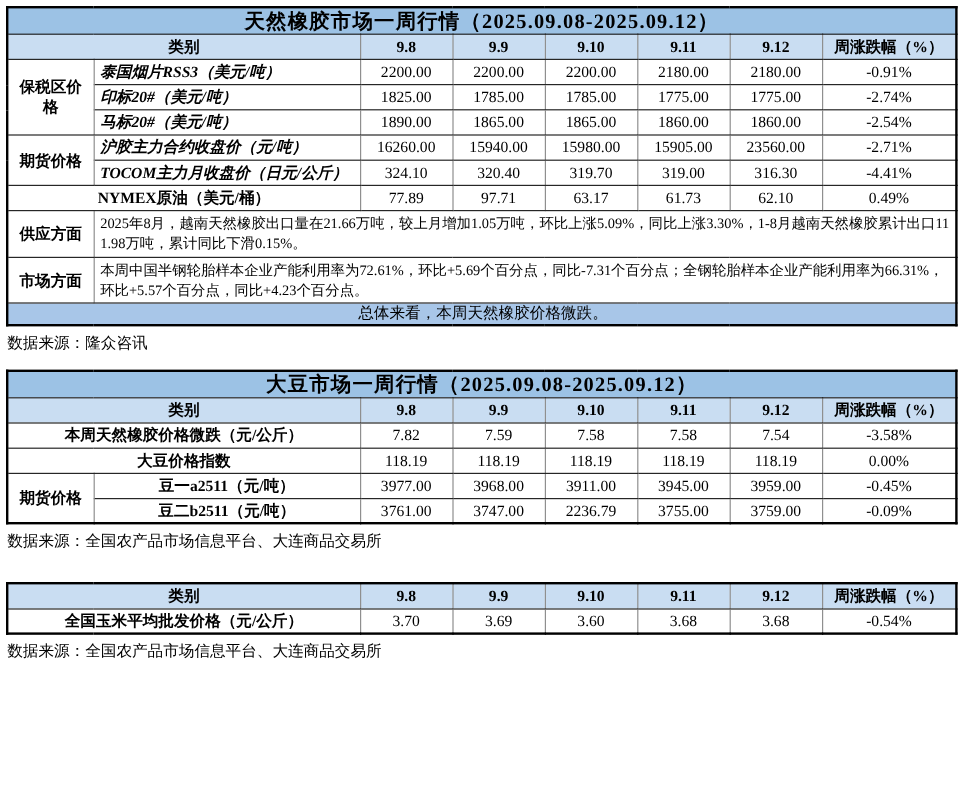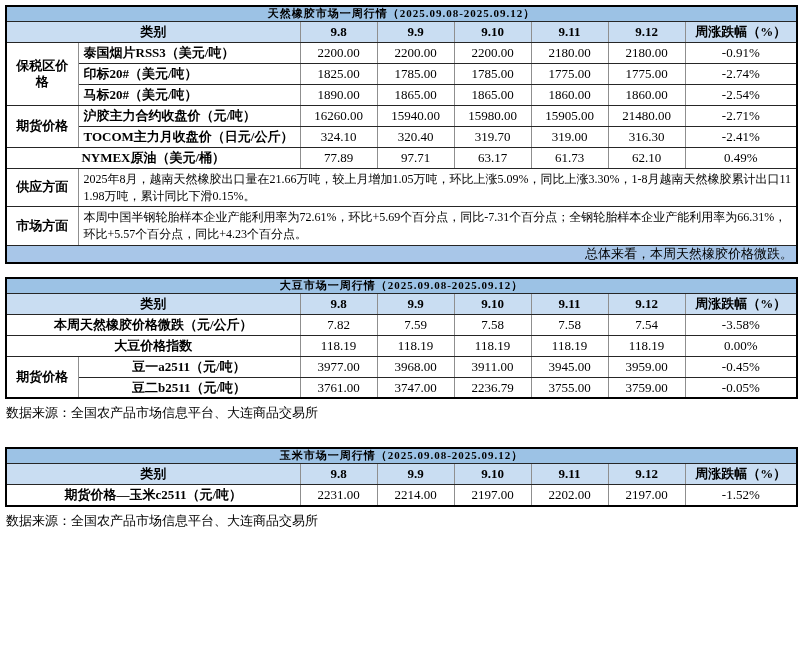--- a/index.html
+++ b/index.html
@@ -28,34 +28,34 @@
     text-align: center;
     vertical-align: middle;
     padding: 0 3px;
     height: 21px;
     line-height: 1.25;
     word-break: break-all;
   }
   tr.r-title td {
     background: var(--title-bg);
     font-weight: bold;
-    font-size: 11px;
+    font-size: 17px;
     height: 15px;
     letter-spacing: 1px;
     border-left-color: #262626; border-right-color: #262626;
   }
   tr.r-header td { background: var(--header-bg); font-weight: bold; font-family: Liberation Serif, serif; }
   tr.r-summary td {
     background: var(--summary-bg);
-    text-align: right;
+    text-align: center;
     height: 16px;
     padding-left: 5px;
   }
   td.b { font-weight: bold; }
-  td.l { text-align: left; padding-left: 5px; }
+  td.l { text-align: left; padding-left: 5px; font-style: italic; }
   td.sm { font-size: 12px; text-align: left; line-height: 1.4; padding: 2px 5px; }
   .source { font-size: 13px; margin: 5px 0 0 1px; }
 </style>
 </head>
 <body style="background: rgb(255, 255, 255);">
 
 <div class="page">
 
   <section class="market">
     <table class="market-table">
@@ -110,31 +110,31 @@
             <td>1860.00</td>
             <td>-2.54%</td>
           </tr>
           <tr>
             <td rowspan="2" class="b">期货价格</td>
             <td class="b l">沪胶主力合约收盘价（元/吨）</td>
             <td>16260.00</td>
             <td>15940.00</td>
             <td>15980.00</td>
             <td>15905.00</td>
-            <td>21480.00</td>
+            <td>23560.00</td>
             <td>-2.71%</td>
           </tr>
           <tr>
             <td class="b l">TOCOM主力月收盘价（日元/公斤）</td>
             <td>324.10</td>
             <td>320.40</td>
             <td>319.70</td>
             <td>319.00</td>
             <td>316.30</td>
-            <td>-2.41%</td>
+            <td>-4.41%</td>
           </tr>
           <tr>
             <td colspan="2" class="b">NYMEX原油（美元/桶）</td>
             <td>77.89</td>
             <td>97.71</td>
             <td>63.17</td>
             <td>61.73</td>
             <td>62.10</td>
             <td>0.49%</td>
           </tr>
@@ -144,20 +144,21 @@
           </tr>
           <tr>
             <td class="b">市场方面</td>
             <td colspan="7" class="sm">本周中国半钢轮胎样本企业产能利用率为72.61%，环比+5.69个百分点，同比-7.31个百分点；全钢轮胎样本企业产能利用率为66.31%，环比+5.57个百分点，同比+4.23个百分点。</td>
           </tr>
           <tr class="r-summary">
             <td colspan="8">总体来看，本周天然橡胶价格微跌。</td>
           </tr>
         </tbody>
       </table>
+    <div class="source">数据来源：隆众咨讯</div>
   </section>
 
   <section class="market gap-lg">
     <table class="market-table">
         <colgroup>
           <col style="width: 72px;">
           <col style="width: 222px;">
           <col style="width: 77px;">
           <col style="width: 77px;">
           <col style="width: 77px;">
@@ -206,59 +207,56 @@
             <td>3959.00</td>
             <td>-0.45%</td>
           </tr>
           <tr>
             <td class="b">豆二b2511（元/吨）</td>
             <td>3761.00</td>
             <td>3747.00</td>
             <td>2236.79</td>
             <td>3755.00</td>
             <td>3759.00</td>
-            <td>-0.05%</td>
+            <td>-0.09%</td>
           </tr>
         </tbody>
       </table>
     <div class="source">数据来源：全国农产品市场信息平台、大连商品交易所</div>
   </section>
 
   <section class="market">
     <table class="market-table">
         <colgroup>
           <col style="width: 72px;">
           <col style="width: 222px;">
           <col style="width: 77px;">
           <col style="width: 77px;">
           <col style="width: 77px;">
           <col style="width: 77px;">
           <col style="width: 77px;">
           <col style="width: 112px;">
         </colgroup>
         <tbody>
-          <tr class="r-title">
-            <td colspan="8">玉米市场一周行情（2025.09.08-2025.09.12）</td>
-          </tr>
           <tr class="r-header">
             <td colspan="2" class="b">类别</td>
             <td class="b">9.8</td>
             <td class="b">9.9</td>
             <td class="b">9.10</td>
             <td class="b">9.11</td>
             <td class="b">9.12</td>
             <td class="b">周涨跌幅（%）</td>
           </tr>
           <tr>
-            <td colspan="2" class="b">期货价格—玉米c2511（元/吨）</td>
-            <td>2231.00</td>
-            <td>2214.00</td>
-            <td>2197.00</td>
-            <td>2202.00</td>
-            <td>2197.00</td>
-            <td>-1.52%</td>
+            <td colspan="2" class="b">全国玉米平均批发价格（元/公斤）</td>
+            <td>3.70</td>
+            <td>3.69</td>
+            <td>3.60</td>
+            <td>3.68</td>
+            <td>3.68</td>
+            <td>-0.54%</td>
           </tr>
         </tbody>
       </table>
     <div class="source">数据来源：全国农产品市场信息平台、大连商品交易所</div>
   </section>
 
 </div>
 
 </body></html>

